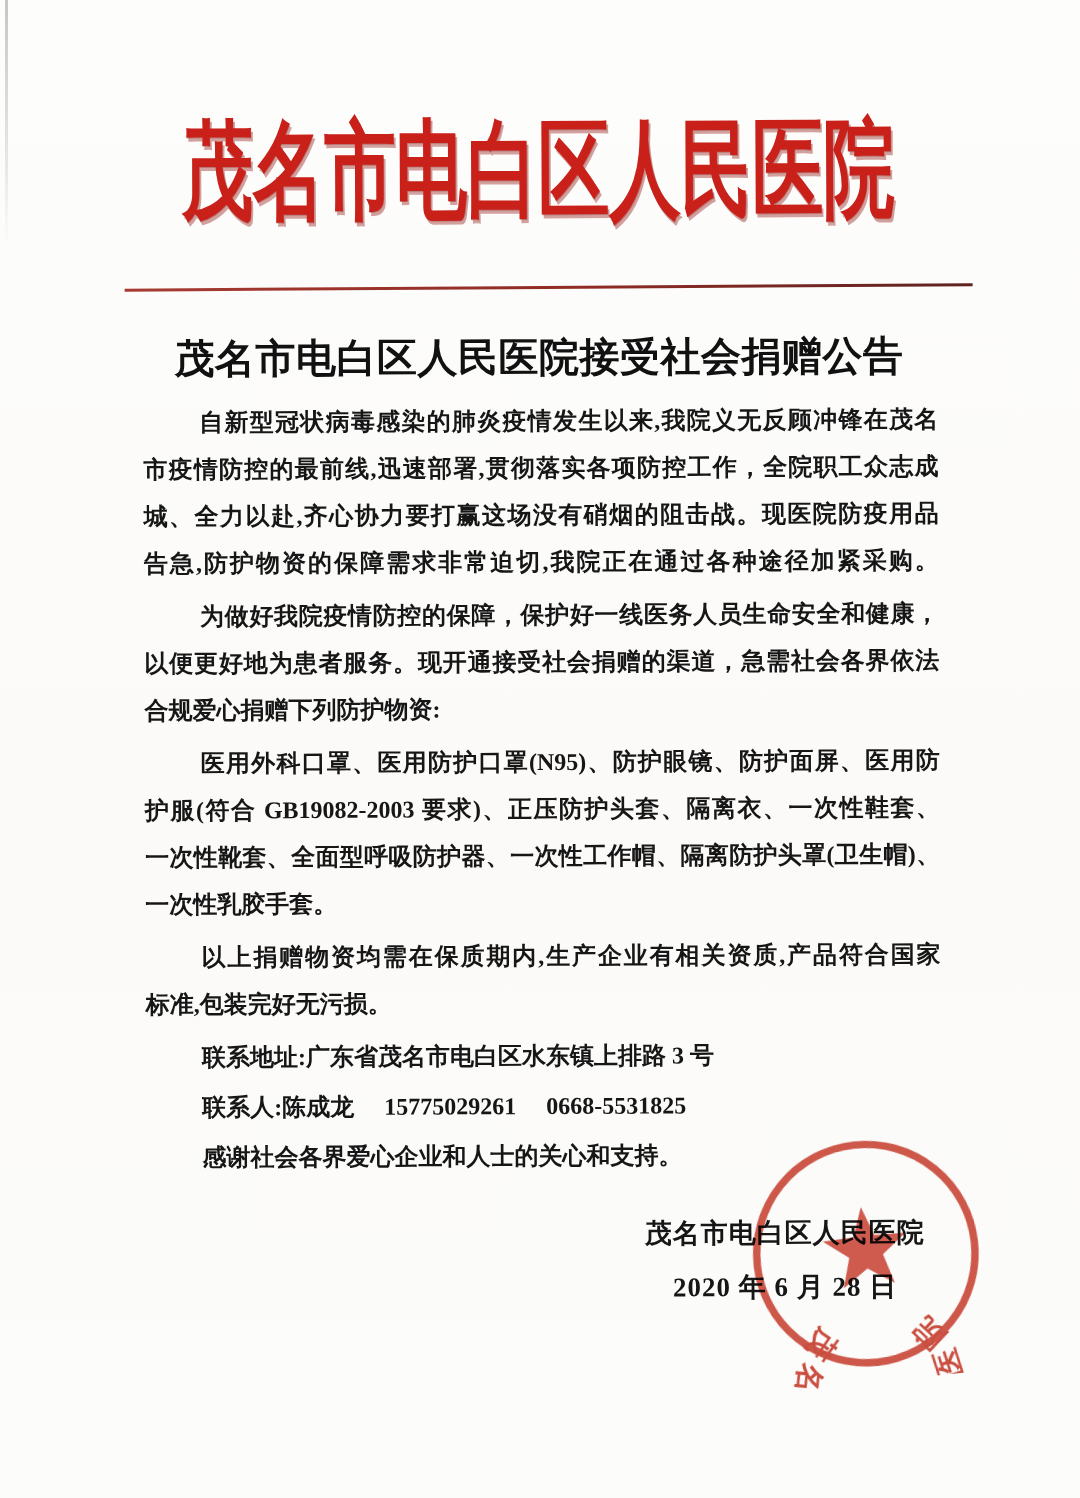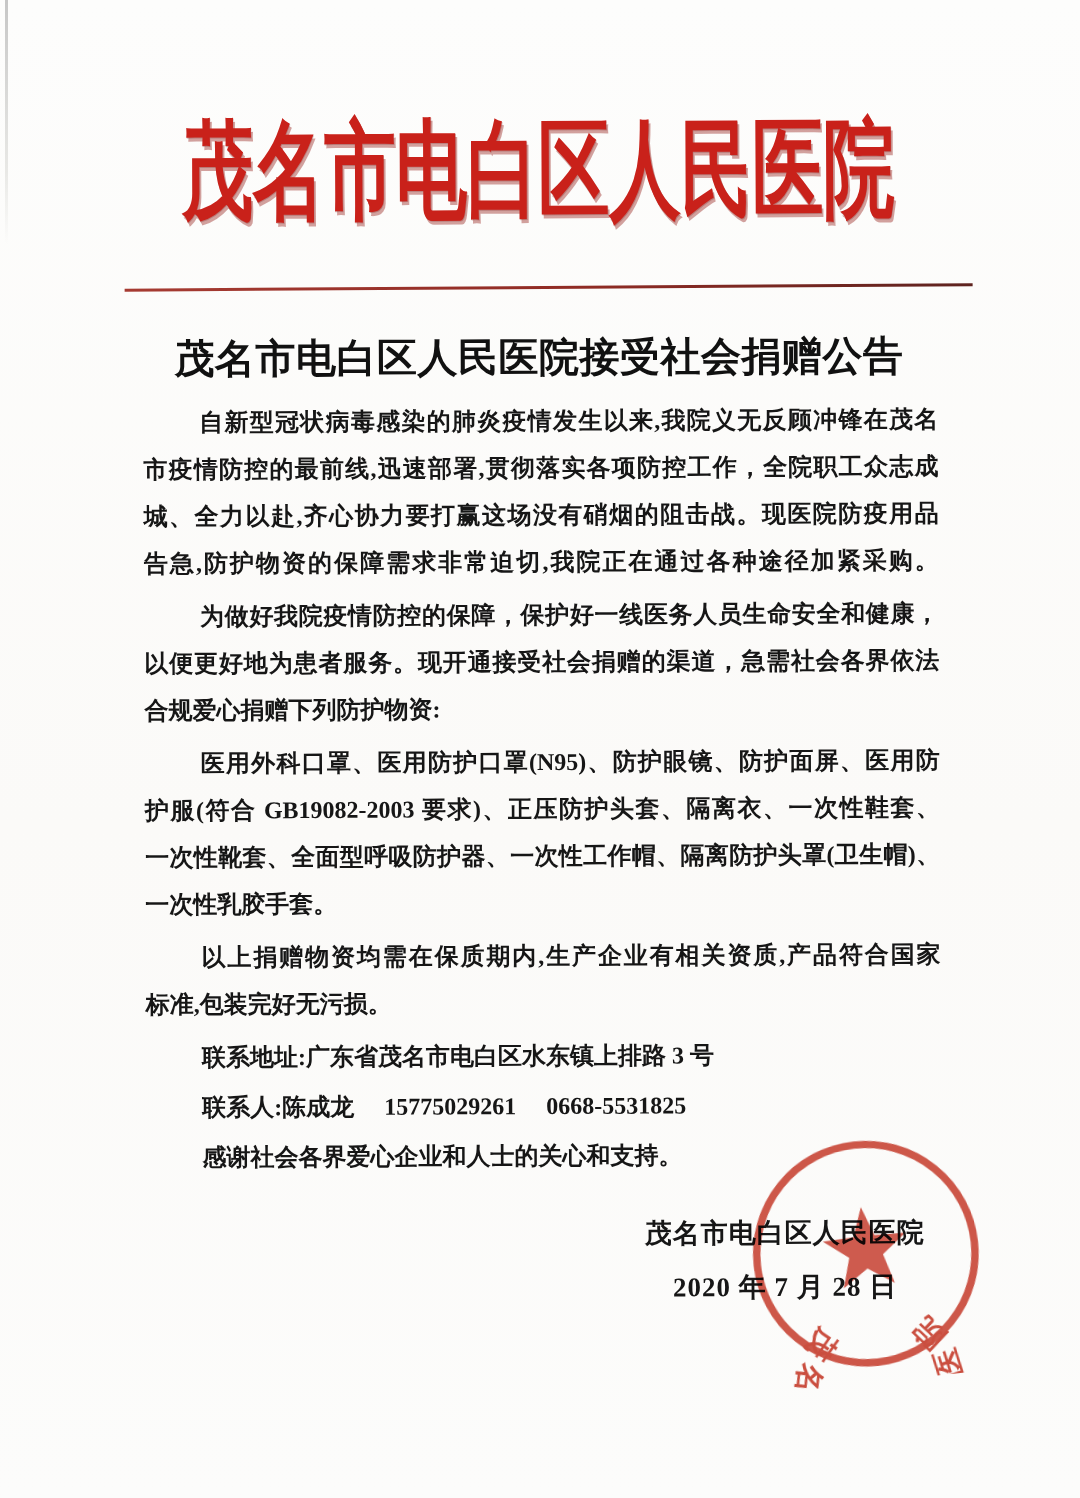--- a/index.html
+++ b/index.html
@@ -117,21 +117,21 @@
     <div class="para contact">
       <div class="line ind">联系地址:广东省茂名市电白区水东镇上排路 3 号</div>
       <div class="line ind">联系人:陈成龙　 15775029261 　0668-5531825</div>
       <div class="line ind">感谢社会各界爱心企业和人士的关心和支持。</div>
     </div>
 
   </div>
 
   <div class="sign-block">
     <div class="sign-org">茂名市电白区人民医院</div>
-    <div class="sign-date">2020 年 7 月 28 日</div>
+    <div class="sign-date">2020 年 6 月 28 日</div>
   </div>
 
   <div class="seal">
     <svg viewBox="0 0 260 260" xmlns="http://www.w3.org/2000/svg">
       <defs>
         <path id="sealArc" d="M 84.1 195.5 A 82 82 0 1 0 175.9 195.5" fill="none"></path>
       </defs>
       <circle cx="130" cy="130" r="110" fill="none" stroke="#c43a2a" stroke-width="7.5" opacity="0.95"></circle>
       <text font-size="30" font-weight="bold" fill="#c43a2a" font-family="Liberation Serif, DejaVu Serif, serif">
         <textPath href="#sealArc" startOffset="6" textLength="404" lengthAdjust="spacing">茂名市电白区人民医院</textPath>

